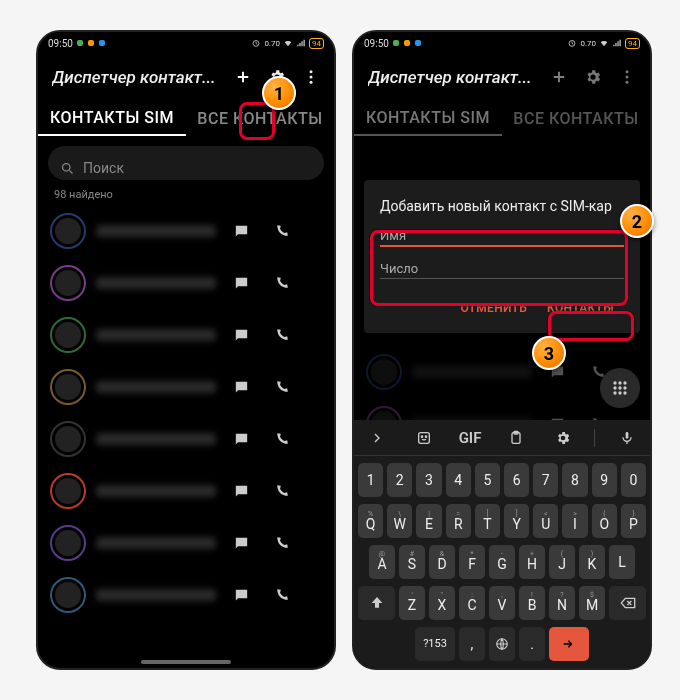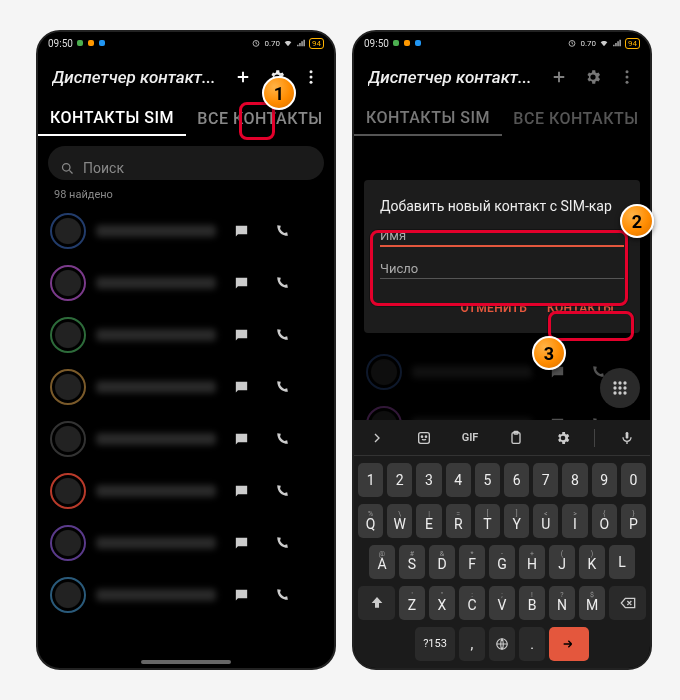--- a/index.html
+++ b/index.html
@@ -105,21 +105,21 @@
   
   .right .contacts, .right .found { filter: brightness(0.4); }
 
   
   .keyboard {
     position:absolute; bottom:0; left:0; right:0; height:248px;
     background:#1b1b1b; display:flex; flex-direction:column;
   }
   .kb-toolbar {
     height:36px; display:flex; align-items:center; justify-content:space-around;
-    border-bottom:1px solid #333; color:#ccc; font-size:11px;
+    border-bottom:1px solid #333; color:#ccc; font-size:15px;
   }
   .kb-toolbar .ki { display:flex; align-items:center; justify-content:center; width:30px;height:30px; }
   .kb-toolbar svg{width:16px;height:16px;}
   .kb-rows { flex:1; display:flex; flex-direction:column; justify-content:space-around; padding:4px 4px;}
   .kb-row { display:flex; gap:4px; justify-content:center; }
   .key {
     background:#3a3a3a; color:#eee; border-radius:5px;
     height:34px; flex:1; max-width:26px;
     display:flex; flex-direction:column; align-items:center; justify-content:center;
     font-size:14px;

